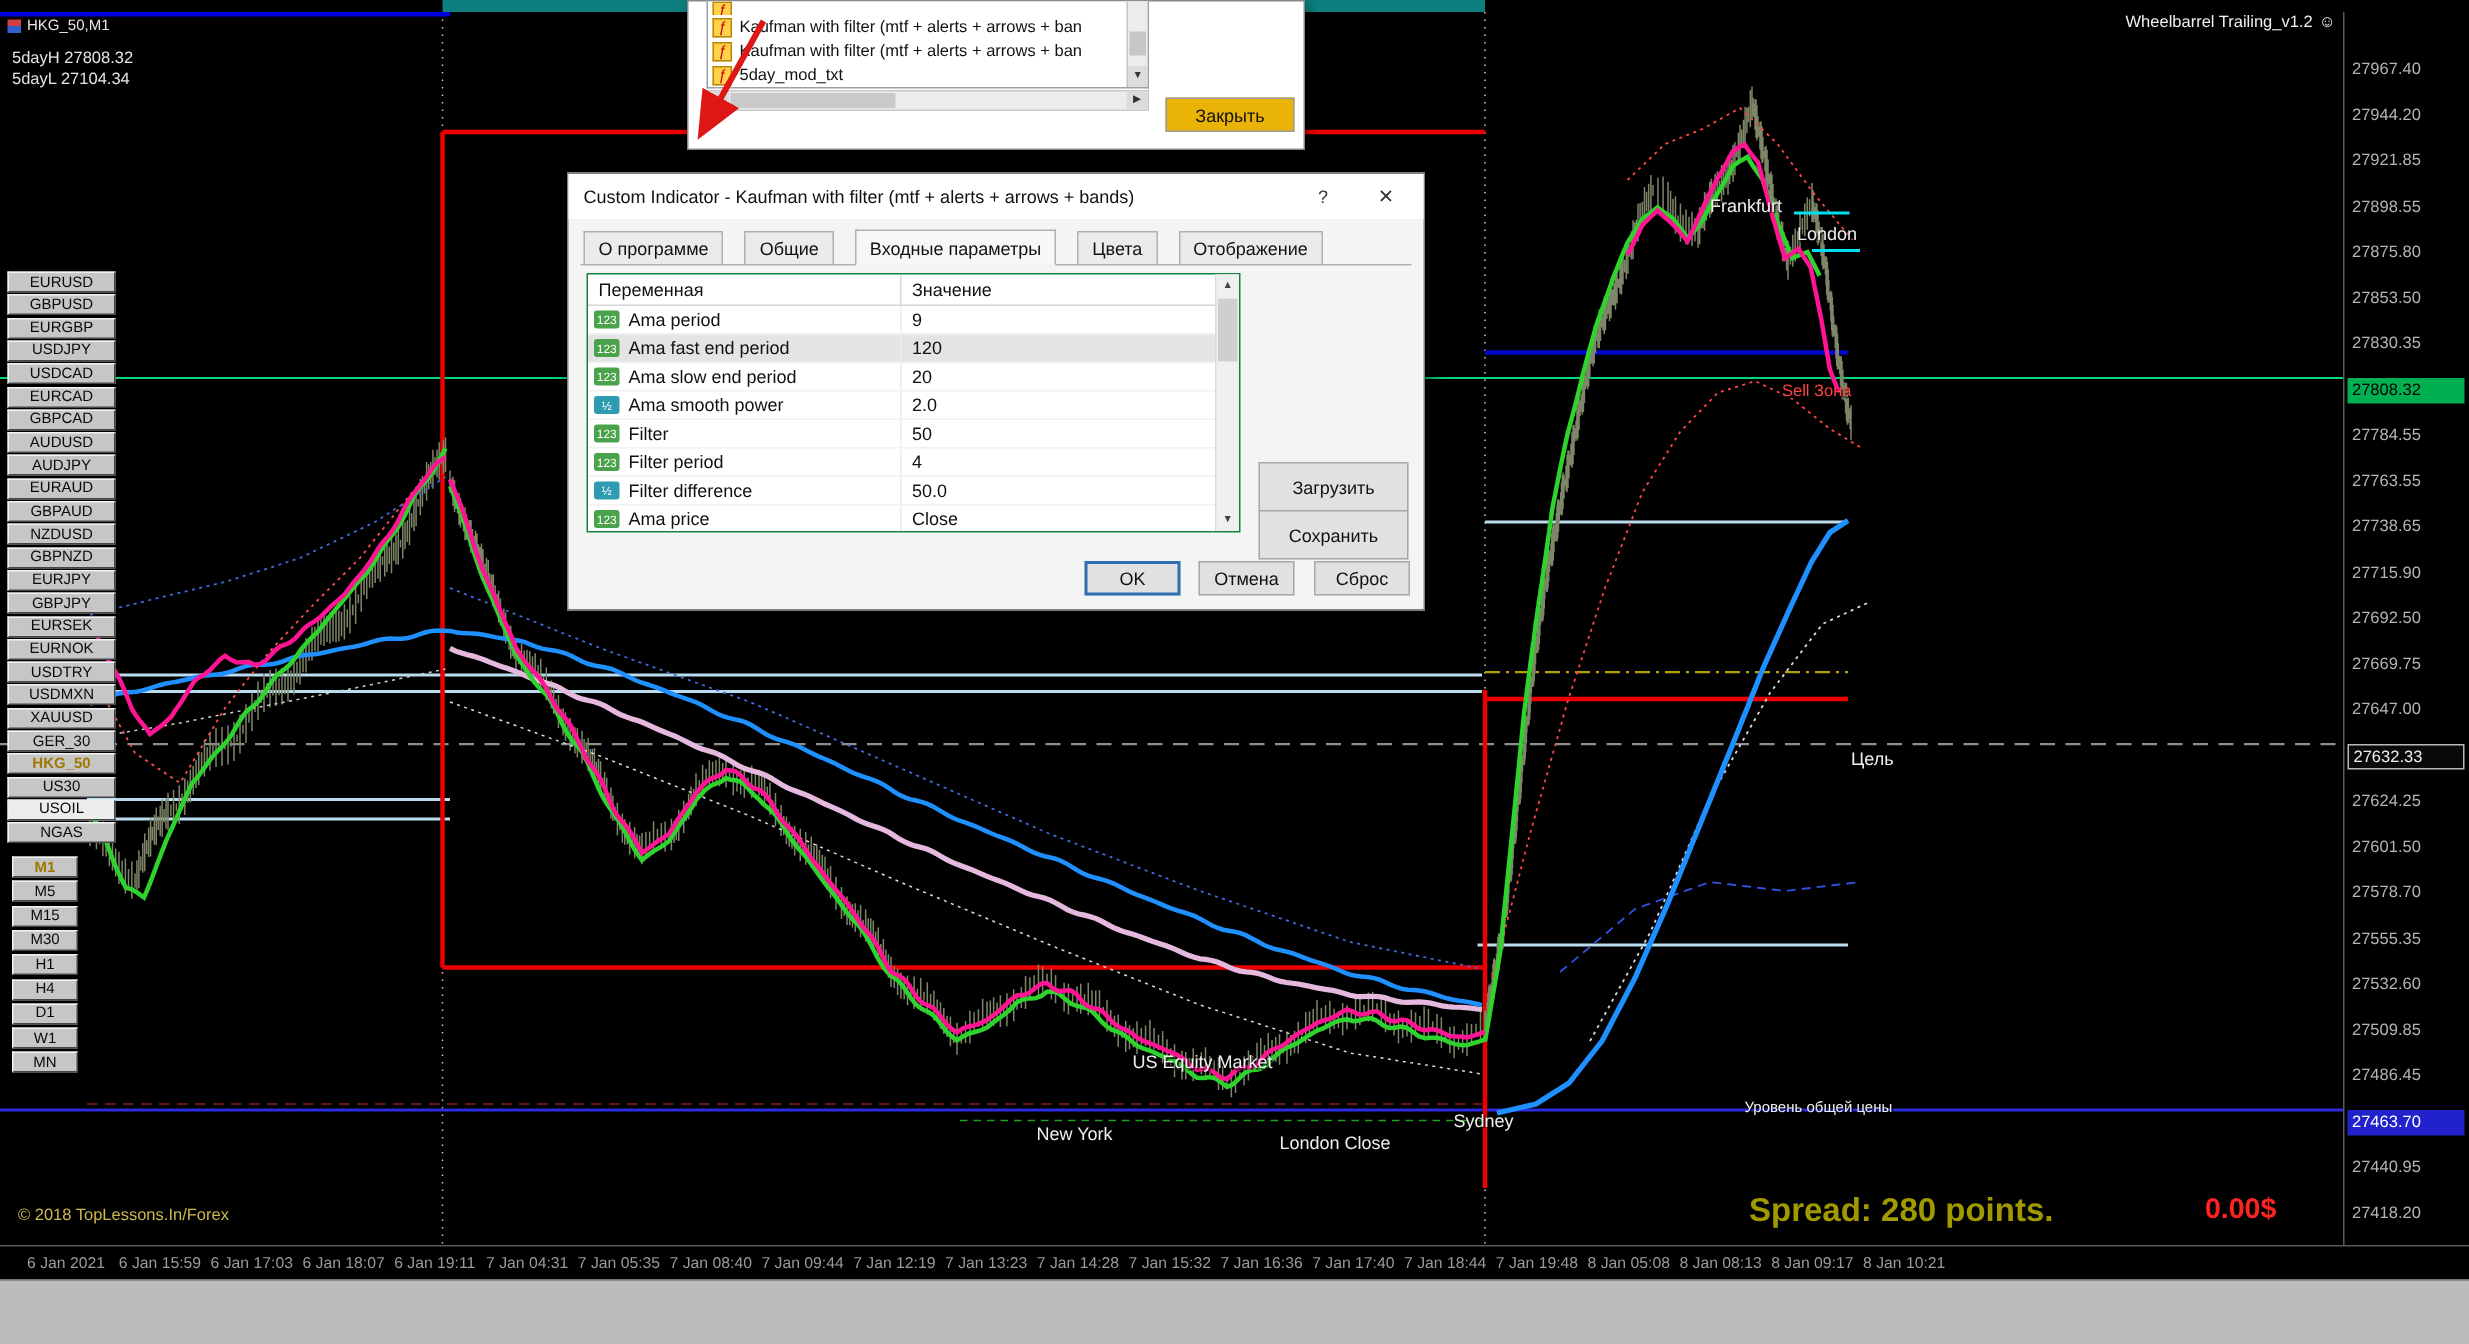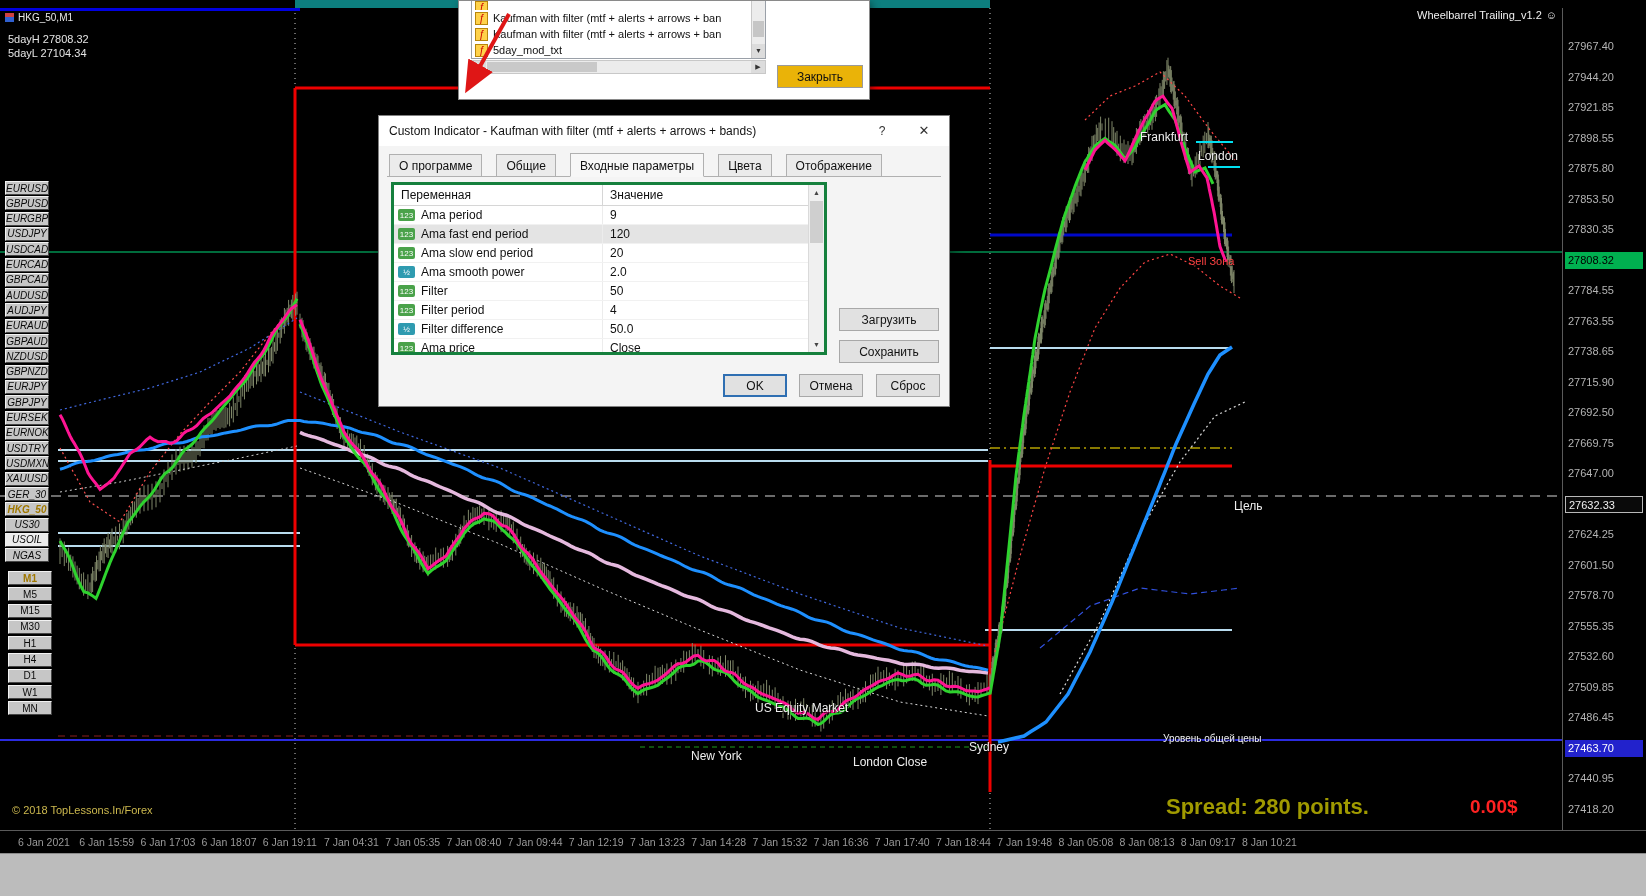--- a/index.html
+++ b/index.html
@@ -24,21 +24,21 @@
 .an-london{left:1198px;top:149px;}
 .an-sellzone{left:1188px;top:255px;font-size:11px;color:var(--c-sell-zone-text,#ff4242);}
 .an-target{left:1234px;top:499px;}
 .an-usequity{left:755px;top:701px;}
 .an-sydney{left:969px;top:740px;}
 .an-newyork{left:691px;top:749px;}
 .an-londonclose{left:853px;top:755px;}
 .an-level{left:1163px;top:733px;font-size:10px;}
 #symbol-list,#tf-list{position:absolute;left:0;top:0;width:0;height:0;z-index:6;}
 .sym,.tf{position:absolute;height:14px;font-size:10px;line-height:11px;text-align:center;background:#c6c6c6;border:1px solid;border-color:#f2f2f2 #454545 #454545 #f2f2f2;color:#0a0a0a;padding:0;}
-.sym{left:5px;width:44px;font-style:italic;}
+.sym{left:5px;width:72px;}
 .tf{left:8px;width:44px;}
 .sym-active,.tf-active{color:#a07800;font-weight:bold;}
 .sym-pressed{background:#ededed;}
 #price-col{position:absolute;left:1562px;top:8px;width:84px;height:826px;background:#000;border-left:1px solid #5a5a5a;z-index:7;}
 .pl{position:absolute;left:5px;color:#b4b4b4;font-size:11px;white-space:nowrap;}
 .pk-current,.pk-target,.pk-level{left:2px;width:78px;height:17px;line-height:15px;padding:1px 3px;font-size:11px;}
 .pk-current{background:var(--c-current-marker,#00b050);color:#000;}
 .pk-target{background:#0a0a0a;border:1px solid #b9b9b9;color:#f0f0f0;}
 .pk-level{background:var(--c-level-marker,#2222cc);color:#fff;}
 #axis{position:absolute;left:0;top:830px;width:1646px;height:23px;background:#000;border-top:1px solid #5a5a5a;z-index:7;}
@@ -59,37 +59,37 @@
 .hsb .th{position:absolute;left:15px;top:1px;height:10px;width:110px;background:#c9c9c9;}
 .close95{position:absolute;left:318px;top:64px;width:86px;height:23px;background:#eab308;border:1px solid #9a9a9a;font-size:12px;color:#111;}
 #dialog{position:absolute;left:378px;top:115px;width:572px;height:292px;background:#f4f4f4;border:1px solid #808080;box-shadow:3px 5px 14px rgba(0,0,0,.55);z-index:40;font-size:12px;color:#111;}
 .dtitle{position:absolute;left:0;top:0;right:0;height:30px;background:#fff;display:flex;align-items:center;}
 .dtitle-text{padding-left:10px;}
 .dhelp{position:absolute;right:52px;top:0;width:30px;height:30px;text-align:center;line-height:30px;color:#333;}
 .dclose{position:absolute;right:8px;top:0;width:34px;height:30px;text-align:center;line-height:30px;color:#333;font-size:13px;}
 .dtabs{position:absolute;left:8px;top:36px;right:8px;height:25px;display:flex;align-items:flex-end;gap:14px;padding-left:2px;border-bottom:1px solid #b0b0b0;}
 .tab{padding:4px 9px 3px;border:1px solid #b0b0b0;border-bottom:none;background:#ebebeb;white-space:nowrap;}
 .tab-active{background:#f7f7f7;padding-top:5px;margin-bottom:-1px;border-bottom:1px solid #f7f7f7;}
-.ptable{position:absolute;left:12px;top:66px;width:436px;height:173px;background:#fff;border:3px solid #15803d;}
+.ptable{position:absolute;left:12px;top:66px;width:436px;height:173px;background:#fff;border:1px solid #15803d;}
 .phead{display:flex;height:21px;border-bottom:1px solid #d6d6d6;align-items:center;margin-right:16px;}
 .phead .h1{width:208px;padding-left:7px;}
 .phead .h2{flex:1;padding-left:7px;border-left:1px solid #d6d6d6;height:100%;display:flex;align-items:center;}
 #param-rows{position:absolute;left:0;top:21px;right:16px;bottom:0;overflow:hidden;text-align:right;}
 .prow{display:flex;height:19px;align-items:center;border-bottom:1px solid #f1f1f1;}
 .prow-sel{background:#e4e4e4;}
 .pname{width:208px;display:flex;align-items:center;gap:6px;padding-left:4px;}
 .pval{flex:1;align-self:stretch;display:flex;align-items:center;padding-left:7px;border-left:1px solid #ececec;}
 .picon{flex:0 0 17px;height:12px;border-radius:2px;background:#4aa24a;color:#fff;font-size:8px;display:flex;align-items:center;justify-content:center;}
 .picon-half{background:#2f9bb0;}
 .tvsb{position:absolute;right:0;top:0;bottom:0;width:16px;background:#f0f0f0;border-left:1px solid #dadada;}
 .tvsb .up,.tvsb .dn{position:absolute;left:0;width:15px;height:15px;font-size:7px;line-height:15px;color:#444;text-align:center;background:#f0f0f0;}
 .tvsb .up{top:0;}
 .tvsb .dn{bottom:0;}
 .tvsb .th{position:absolute;top:16px;left:1px;right:1px;height:42px;background:#cfcfcf;}
-.dbtn{position:absolute;width:100px;height:23px;background:#e1e1e1;border:1px solid #a8a8a8;font-size:12px;color:#111;}
+.dbtn{position:absolute;width:100px;height:33px;background:#e1e1e1;border:1px solid #a8a8a8;font-size:12px;color:#111;}
 #btn-load{left:460px;top:192px;}
 #btn-save{left:460px;top:224px;}
 .bbtn{position:absolute;top:258px;width:64px;height:23px;background:#e1e1e1;border:1px solid #a8a8a8;font-size:12px;color:#111;}
 #btn-ok{left:344px;border:2px solid #2f6fb2;}
 #btn-cancel{left:420px;}
 #btn-reset{left:497px;}
 </style>
 </head>
 <body style="--c-current-marker: #00b050; --c-level-marker: #2222cc; --c-current-line: #00d878; --c-target-line: #8f8f8f; --c-level-line: #2b2be0; --c-red-line: #ee0000; --c-dark-blue-line: #0008c8; --c-light-blue-line: #b9dcef; --c-yellow-line: #b5a100; --c-ma-green: #2ed32e; --c-ma-magenta: #ff1493; --c-ma-blue: #1e90ff; --c-ma-plum: #e5b9de; --c-candle: #7e8668; --c-spread-text: #a09a00; --c-pnl-text: #ff2222; --c-sell-zone-text: #ff4242;">
 

